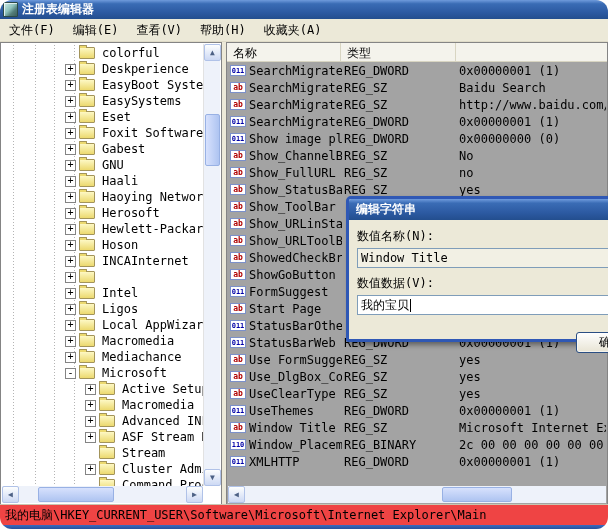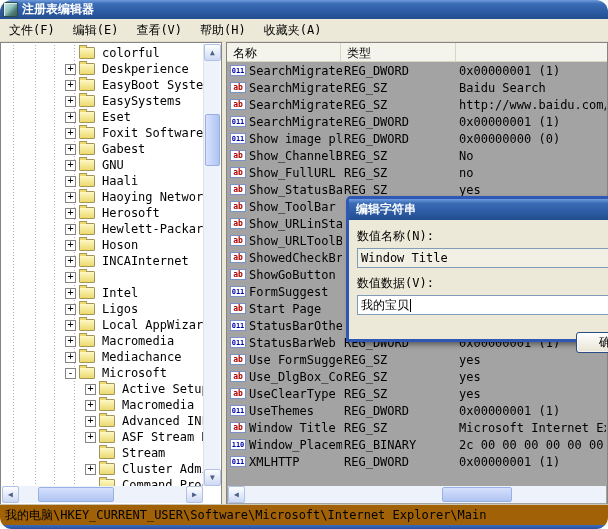--- a/index.html
+++ b/index.html
@@ -85,21 +85,21 @@
   .dlg-label{margin:3px 0 3px;}
   .dlg-input{height:20px;width:278px;box-sizing:border-box;border:1px solid #7f9db9;background:#fff;
     display:flex;align-items:center;padding:0 3px;overflow:hidden;white-space:nowrap;}
   .dlg-input.readonly{background:#f2f0e4;}
   .caret{display:inline-block;width:1px;height:13px;background:#000;margin-left:1px;}
   .dlg-ok{position:absolute;left:227px;top:112px;width:70px;height:21px;box-sizing:border-box;
     background:linear-gradient(#fefefe,#e8e4d4);border:1px solid #2a4e83;border-radius:3px;
     text-align:center;line-height:18px;box-shadow:inset 0 0 0 1px #fff8;}
 
   
-  .statusbar{position:absolute;left:0;right:0;bottom:4px;height:20px;background:#a16207;
+  .statusbar{position:absolute;left:0;right:0;bottom:4px;height:20px;background:#ef4444;
     border-top:1px solid #c9c5b2;display:flex;align-items:center;padding-left:5px;white-space:nowrap;overflow:hidden;}
   .win-border{position:absolute;left:0;right:0;bottom:0;height:4px;background:linear-gradient(#3a6bc0,#27509a);}
 </style>
 </head>
 <body>
 
 <div class="window">
 
   <div class="titlebar">
     <span class="app-icon"></span>

